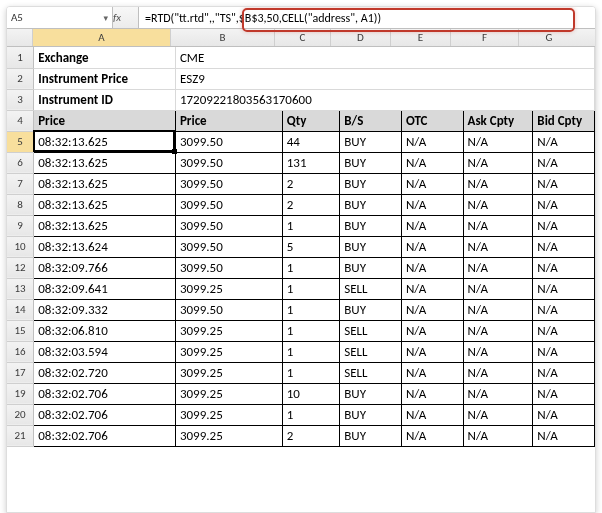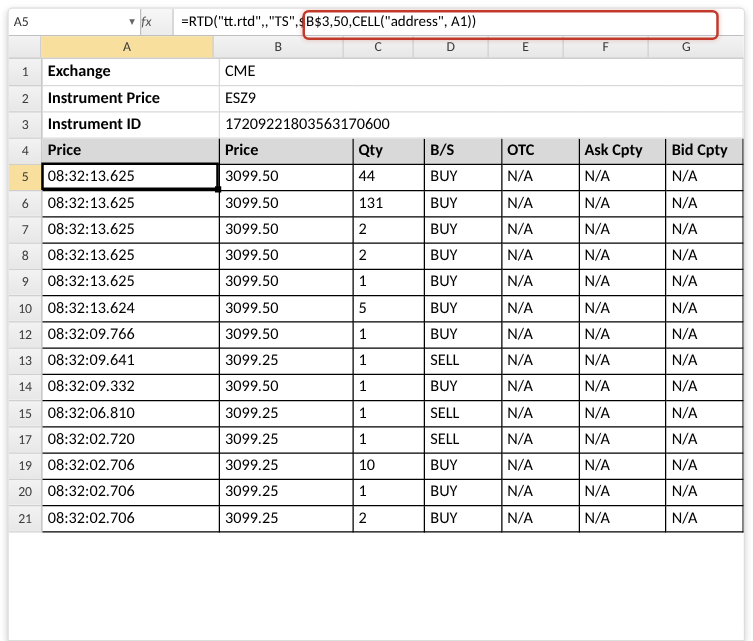--- a/index.html
+++ b/index.html
@@ -323,20 +323,30 @@
             <td class="rownum">15</td>
             <td class="cell cA">08:32:06.810</td>
             <td class="cell cB">3099.25</td>
             <td class="cell cC">1</td>
             <td class="cell cD">SELL</td>
             <td class="cell cE">N/A</td>
             <td class="cell cF">N/A</td>
             <td class="cell cG">N/A</td>
           </tr>
           <tr class="dataRow">
+            <td class="rownum">16</td>
+            <td class="cell cA">08:32:03.594</td>
+            <td class="cell cB">3099.25</td>
+            <td class="cell cC">1</td>
+            <td class="cell cD">SELL</td>
+            <td class="cell cE">N/A</td>
+            <td class="cell cF">N/A</td>
+            <td class="cell cG">N/A</td>
+          </tr>
+          <tr class="dataRow">
             <td class="rownum">17</td>
             <td class="cell cA">08:32:02.720</td>
             <td class="cell cB">3099.25</td>
             <td class="cell cC">1</td>
             <td class="cell cD">SELL</td>
             <td class="cell cE">N/A</td>
             <td class="cell cF">N/A</td>
             <td class="cell cG">N/A</td>
           </tr>
           <tr class="dataRow">

